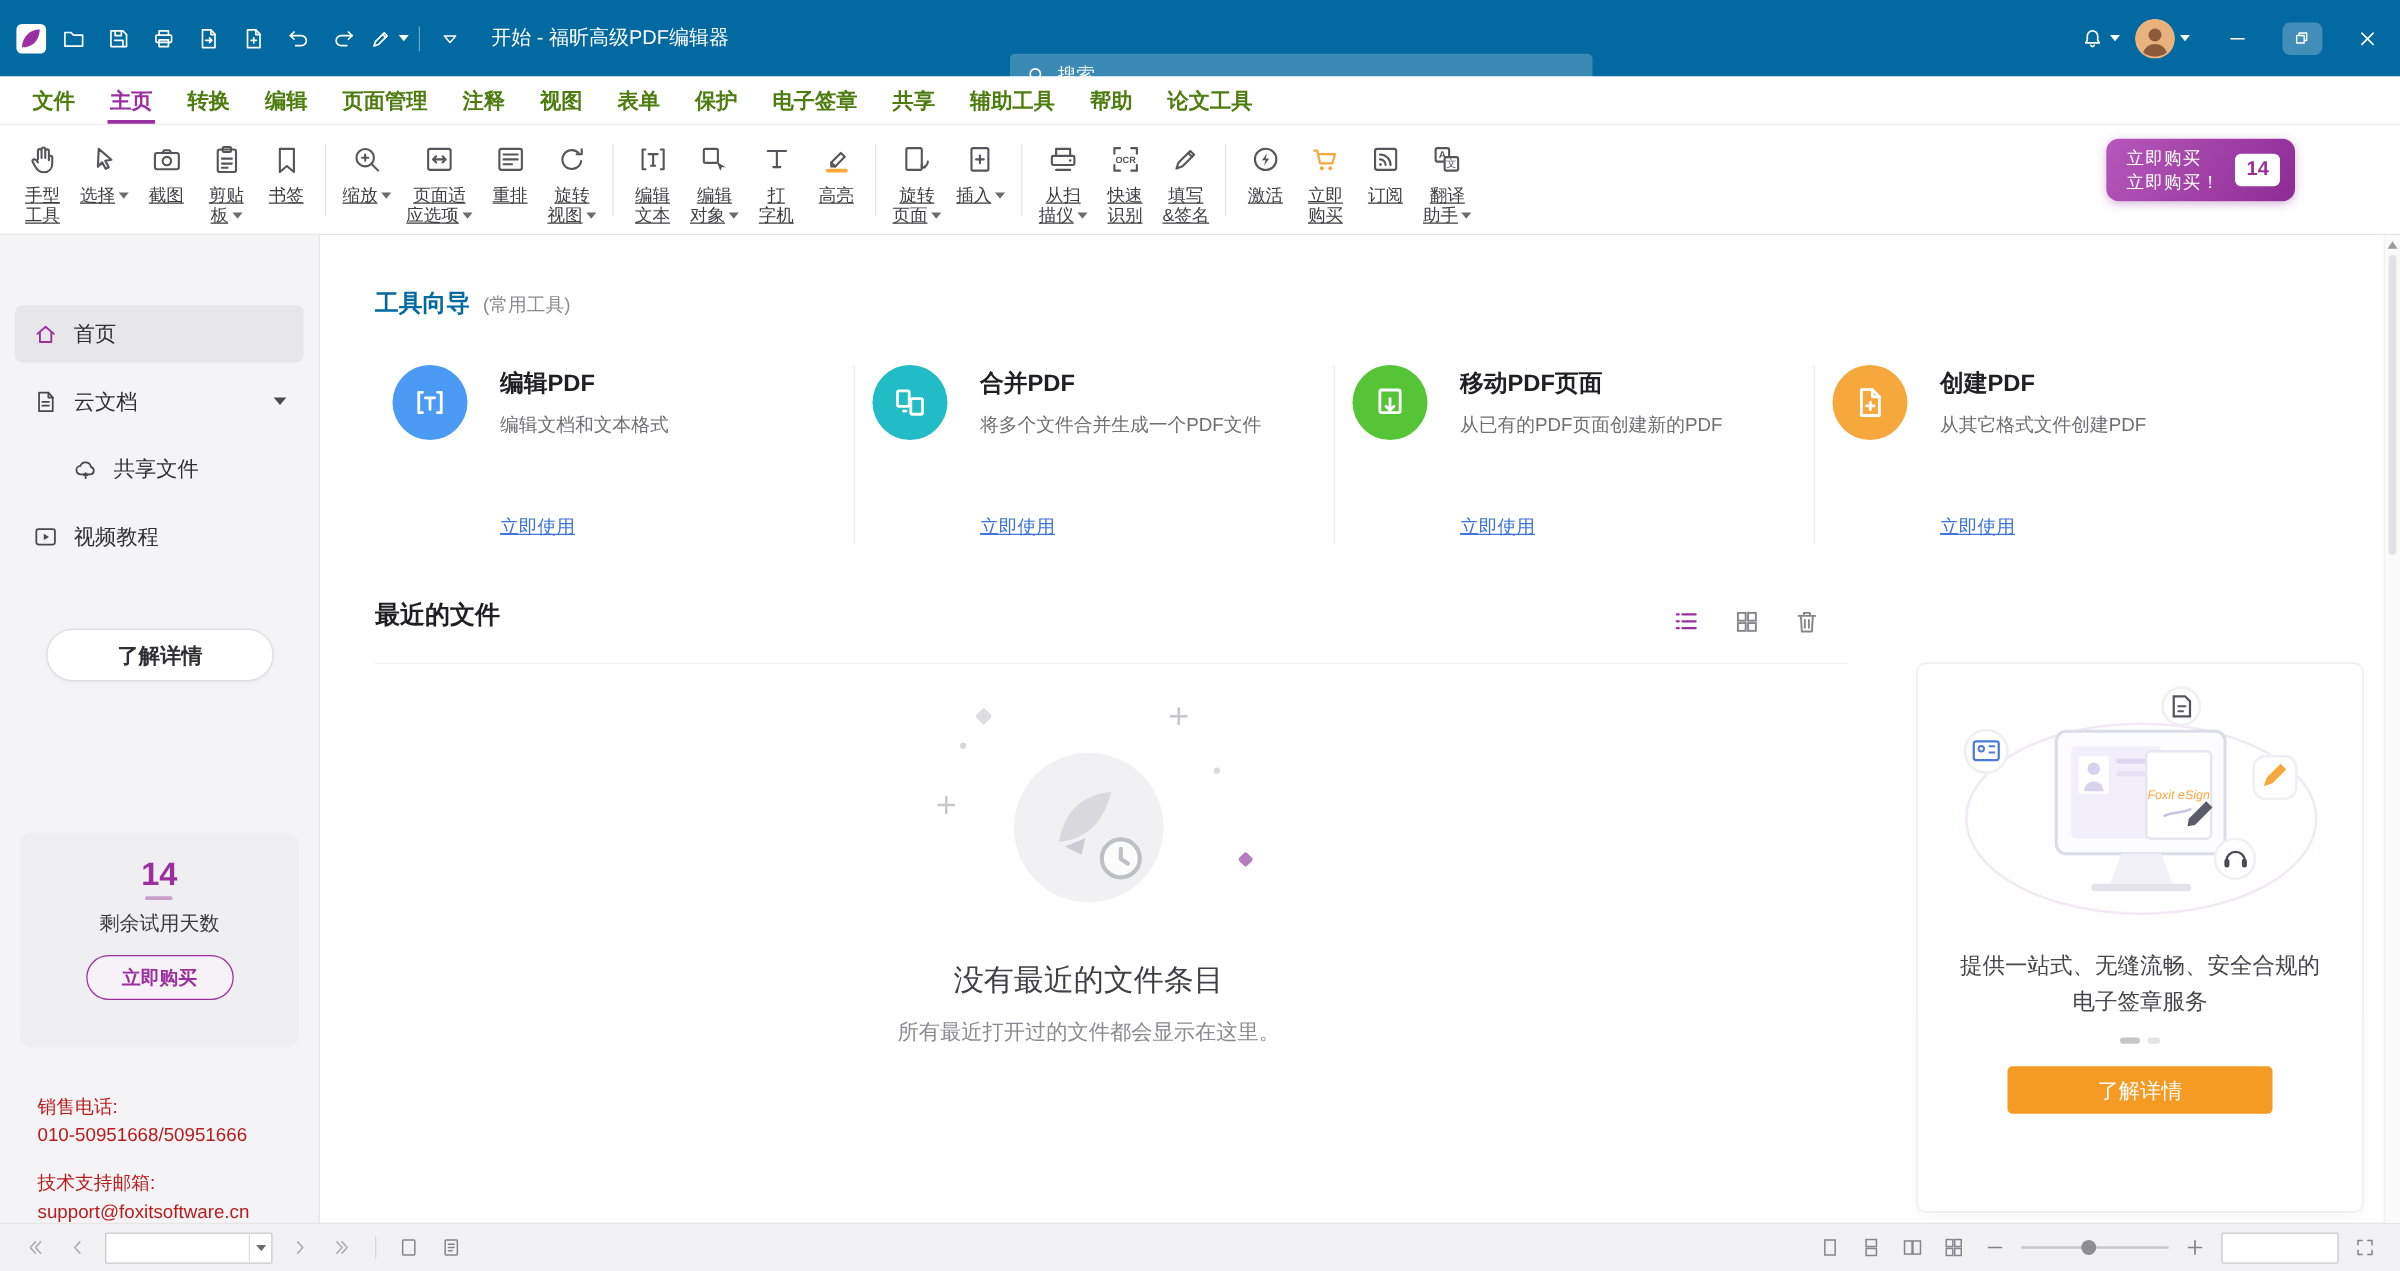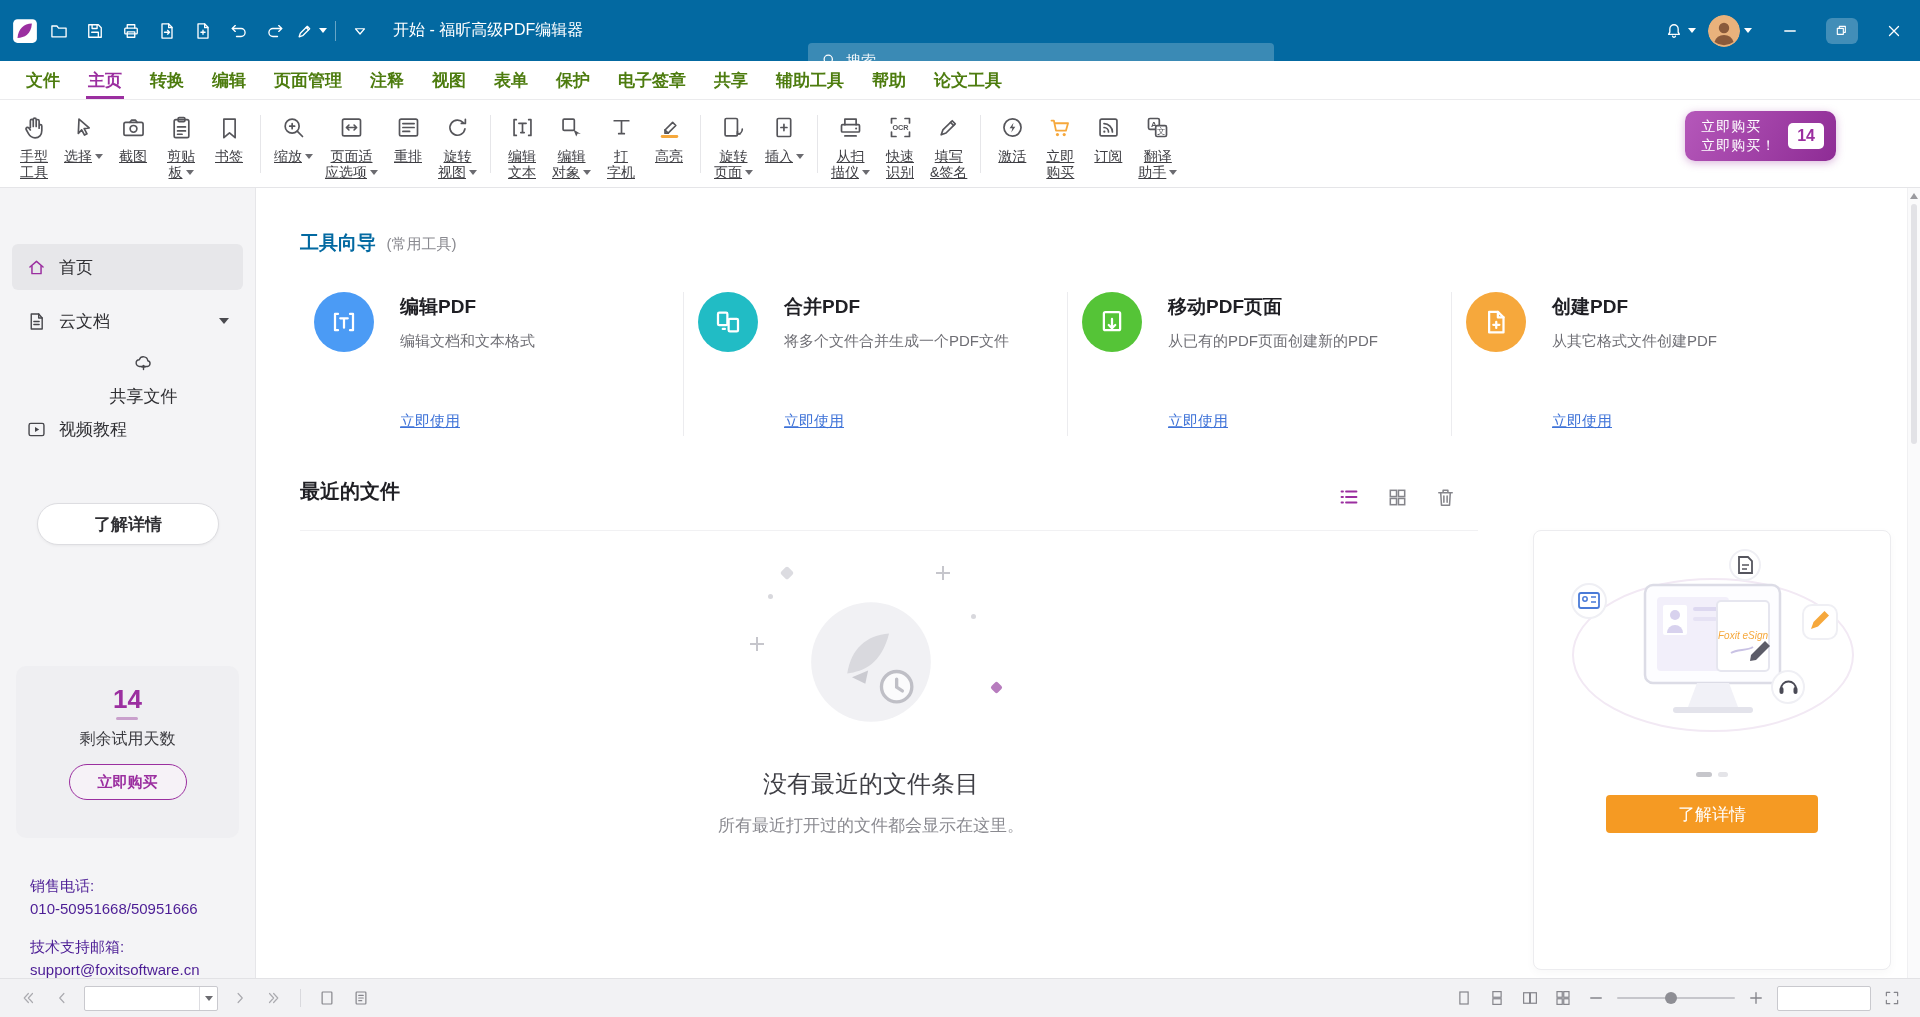--- a/index.html
+++ b/index.html
@@ -45,29 +45,29 @@
   .tbadge-days{background:#fff;color:#9B2FA0;font-weight:bold;font-size:16px;border-radius:5px;padding:4px 9px;}
 
   
   .body-row{flex:1;display:flex;min-height:0;}
 
   
   .sidebar{width:256px;background:#F4F4F6;border-right:1px solid #E6E6E9;position:relative;flex:0 0 auto;}
   .side-items{padding-top:56px;}
   .side-item{height:46px;margin:0 12px 8px;border-radius:6px;display:flex;align-items:center;gap:12px;padding:0 14px;font-size:17px;color:#2F2F33;cursor:pointer;}
   .side-item.active{background:#E7E7EA;}
-  .side-item.child{padding-left:46px;flex-direction:column;}
+  .side-item.child{padding-left:46px;}
   .side-caret{margin-left:auto;width:0;height:0;border-left:5px solid transparent;border-right:5px solid transparent;border-top:6px solid #4A4A4F;}
   .open-file-btn{position:absolute;top:315px;left:37px;width:182px;height:42px;background:#fff;border:1px solid #DDDDE1;border-radius:21px;font-size:17px;font-weight:bold;color:#2F2F33;box-shadow:0 1px 3px rgba(0,0,0,.05);}
   .trial-card{position:absolute;top:478px;left:16px;right:16px;height:172px;background:#EFEFF2;border-radius:10px;text-align:center;padding-top:18px;}
   .trial-days{font-size:26px;font-weight:bold;color:#9B2FA0;display:inline-block;position:relative;}
   .trial-days:after{content:"";position:absolute;left:50%;transform:translateX(-50%);bottom:-5px;width:22px;height:3px;border-radius:2px;background:#C9A0CC;}
   .trial-label{margin-top:14px;font-size:16px;color:#3A3A3F;}
   .trial-buy{margin-top:14px;width:118px;height:36px;border-radius:18px;border:1.5px solid #9B2FA0;color:#9B2FA0;font-weight:bold;font-size:15px;background:#F6F2F7;}
-  .contact{position:absolute;top:686px;left:30px;font-size:15px;color:#4c1d95;line-height:23px;}
+  .contact{position:absolute;top:686px;left:30px;font-size:15px;color:#b91c1c;line-height:23px;}
   .contact .gap{height:15px;}
 
   
   .content{flex:1;position:relative;background:#fff;min-width:0;}
   .tools-header{position:absolute;left:44px;top:42px;}
   .th-title{font-size:19px;font-weight:bold;color:#0369a1;}
   .th-sub{font-size:15px;color:#8A8A90;margin-left:6px;}
   .tools-row{position:absolute;left:44px;top:92px;width:1536px;display:flex;}
   .tool-card{flex:1;position:relative;height:170px;}
   .tool-card:not(:last-child):after{content:"";position:absolute;right:0;top:12px;bottom:14px;width:1px;background:#ECECEF;}
@@ -705,20 +705,21 @@
             <path d="M194 14h9l4 4v12h-13z" fill="none" stroke="#55555E" stroke-width="1.8"></path>
             <path d="M197 22h7M197 26h5" stroke="#55555E" stroke-width="1.5"></path>
             <rect x="258" y="62" width="34" height="34" rx="9" fill="#FFFFFF" stroke="#EFEFF4" stroke-width="2"></rect>
             <path d="M266 86l2.5-7 11-11 4.5 4.5-11 11-7 2.5z" fill="#F6A83C"></path>
             <circle cx="243" cy="144" r="16" fill="#FFFFFF" stroke="#EFEFF4" stroke-width="2"></circle>
             <path d="M236 146a7.5 7.5 0 0 1 15 0" fill="none" stroke="#4A4A55" stroke-width="1.8"></path>
             <rect x="234.5" y="144" width="4" height="7" rx="2" fill="#4A4A55"></rect>
             <rect x="248.5" y="144" width="4" height="7" rx="2" fill="#4A4A55"></rect>
           </svg>
         </div>
+        <div class="promo-text">提供一站式、无缝流畅、安全合规的电子签章服务</div>
         <div class="promo-dots">
           <span class="dot active"></span>
           <span class="dot"></span>
         </div>
         <button class="promo-btn">了解详情</button>
       </div>
 
       <div class="content-scrollbar">
         <span class="sb-up-arrow"></span>
         <span class="thumb"></span>

